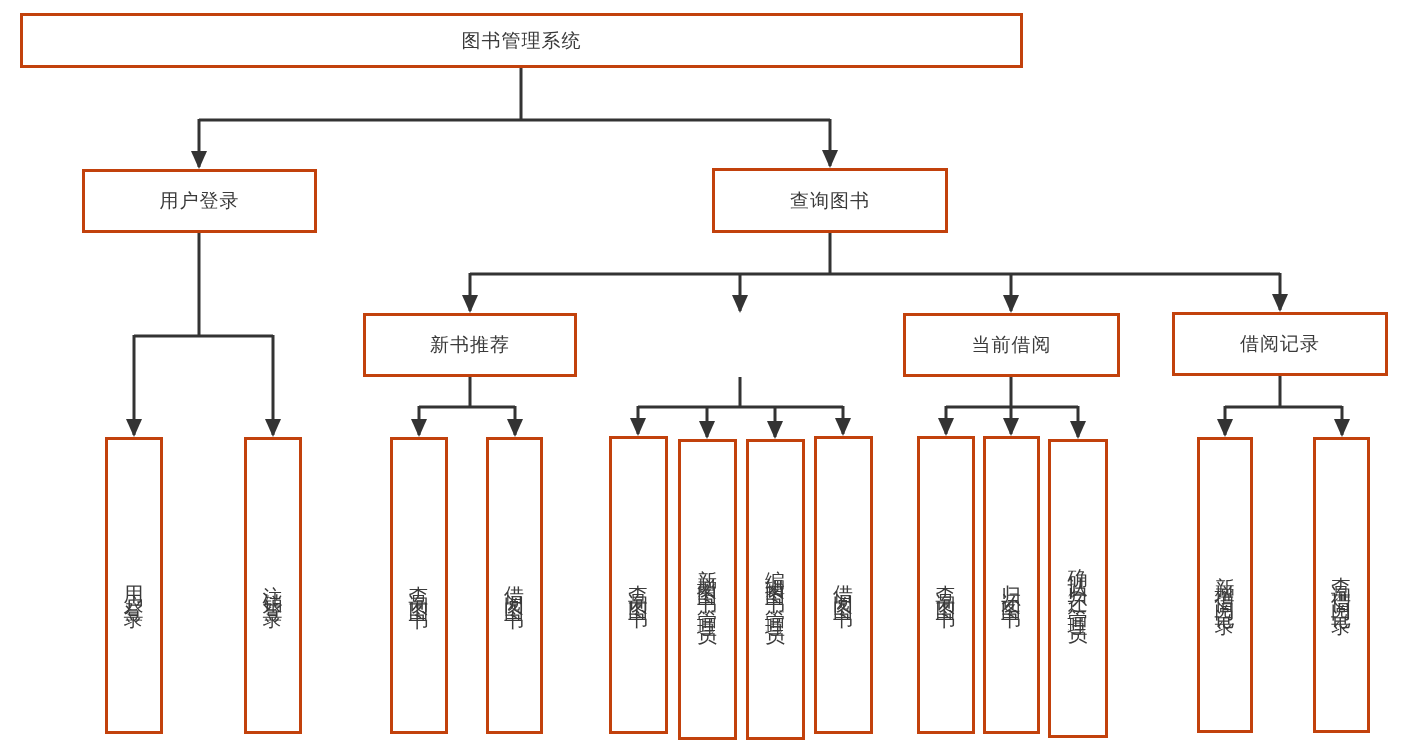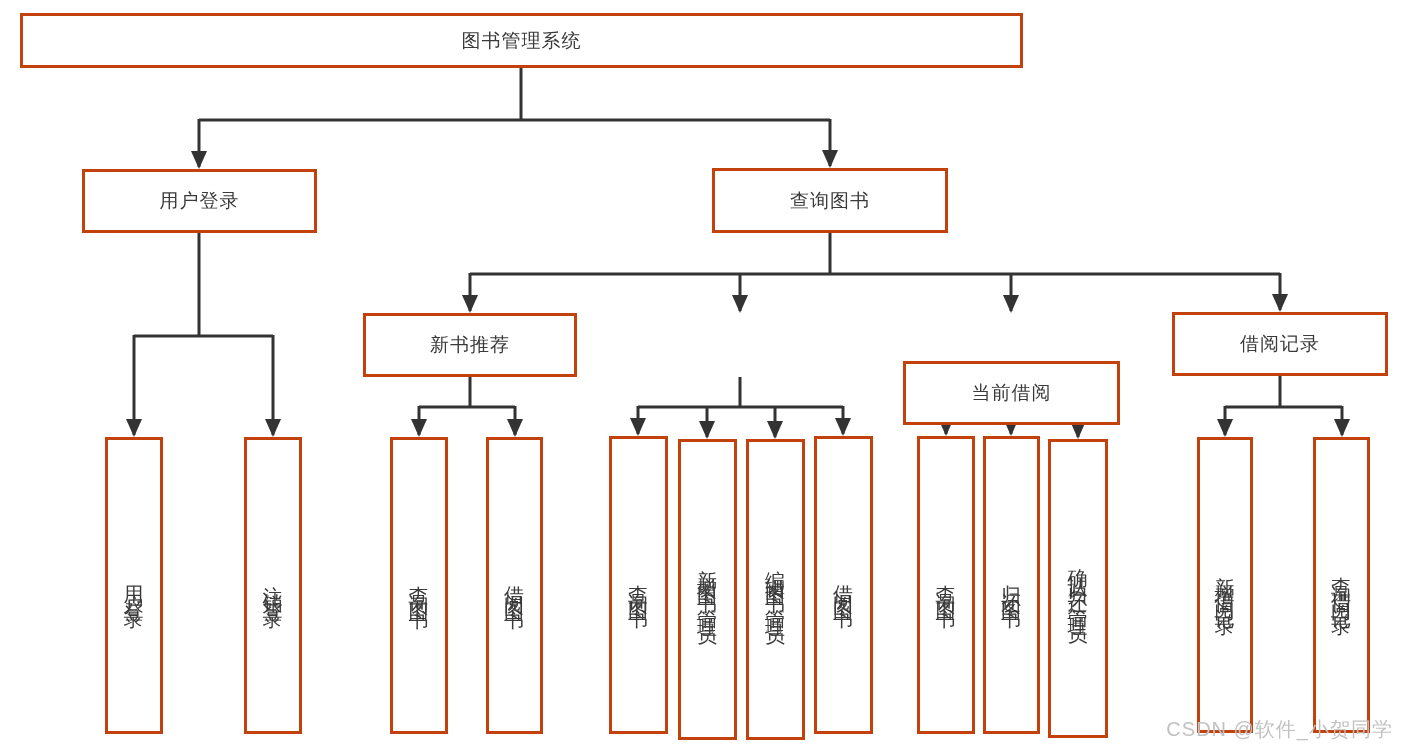--- a/index.html
+++ b/index.html
@@ -15,21 +15,21 @@
   }
   .vbox span{
     writing-mode:vertical-rl;letter-spacing:8px;line-height:1;font-size:20px;
   }
   
   #box-root{left:20px;top:13px;width:1003px;height:55px;}
   #box-user-login{left:82px;top:169px;width:235px;height:64px;}
   #box-book-mgmt{left:712px;top:168px;width:236px;height:65px;}
   #box-new-book{left:363px;top:313px;width:214px;height:64px;}
   #box-book-borrow{left:632px;top:313px;width:216px;height:64px;}
-  #box-current-borrow{left:903px;top:313px;width:217px;height:64px;margin-top:48px;}
+  #box-current-borrow{left:903px;top:313px;width:217px;height:64px;}
   #box-borrow-record{left:1172px;top:312px;width:216px;height:64px;}
   
   #leaf-1{left:105px;top:437px;width:58px;height:297px;}
   #leaf-2{left:244px;top:437px;width:58px;height:297px;}
   #leaf-3{left:390px;top:437px;width:58px;height:297px;}
   #leaf-4{left:486px;top:437px;width:57px;height:297px;}
   #leaf-5{left:609px;top:436px;width:59px;height:298px;}
   #leaf-6{left:678px;top:439px;width:59px;height:301px;}
   #leaf-7{left:746px;top:439px;width:59px;height:301px;}
   #leaf-8{left:814px;top:436px;width:59px;height:298px;}
@@ -148,14 +148,13 @@
     <span>确认归还（管理员）</span>
   </div>
 
   <div class="box vbox" id="leaf-12">
     <span>新增借阅记录</span>
   </div>
   <div class="box vbox" id="leaf-13">
     <span>查询借阅记录</span>
   </div>
 
-  <div class="watermark">CSDN @软件_小贺同学</div>
 </div>
 
 </body></html>

